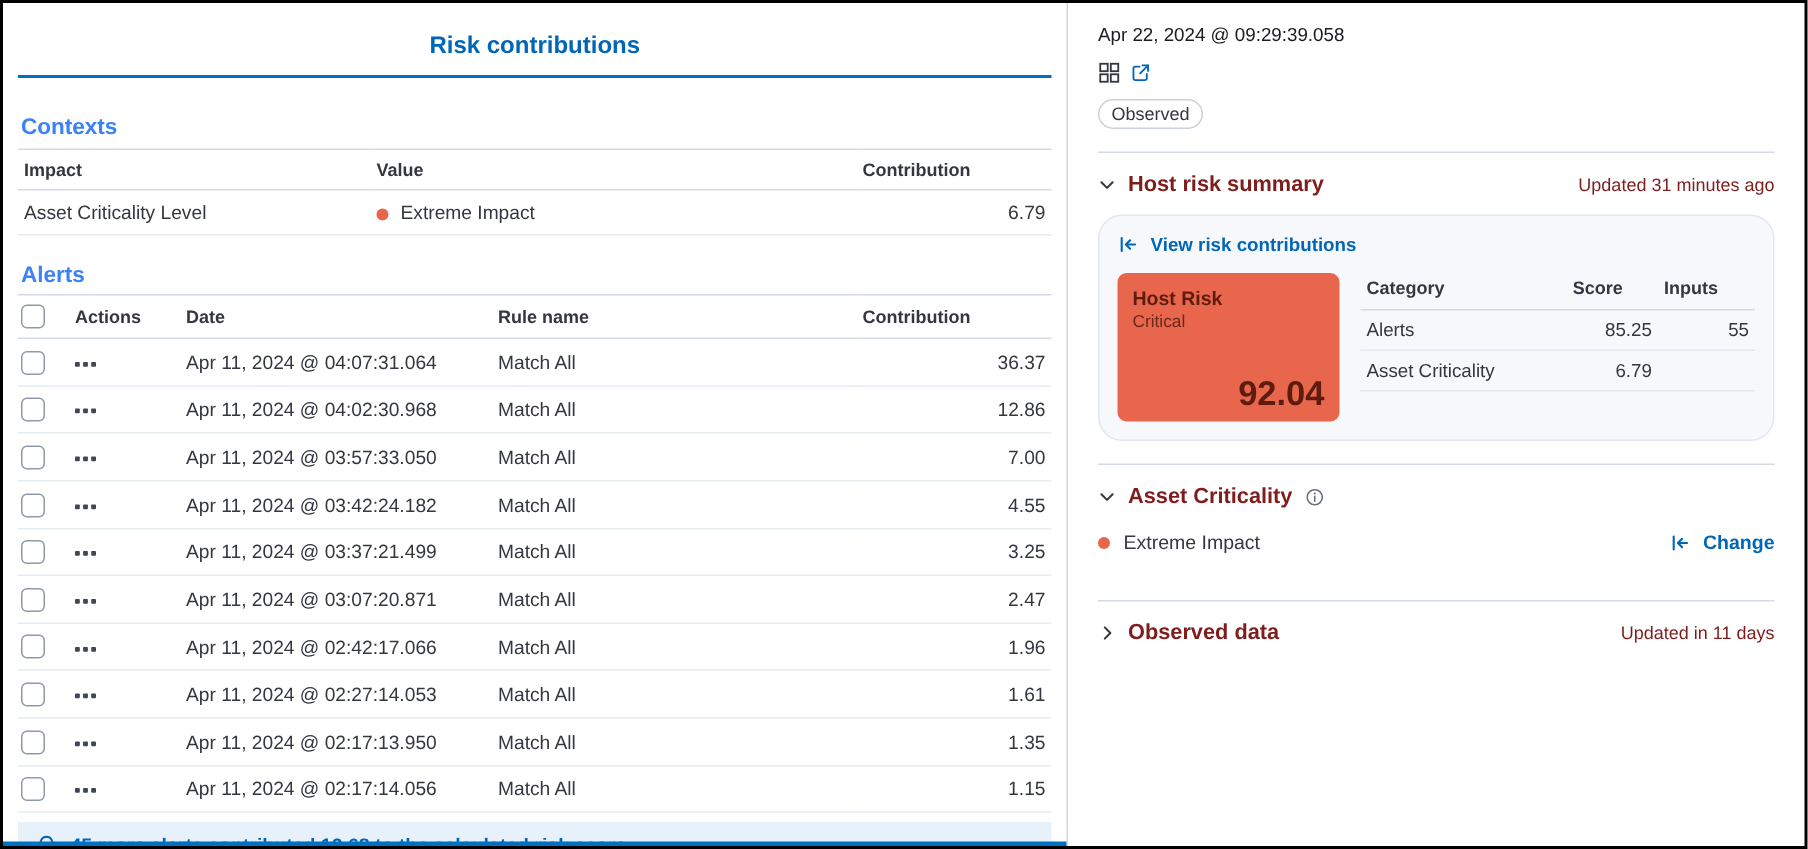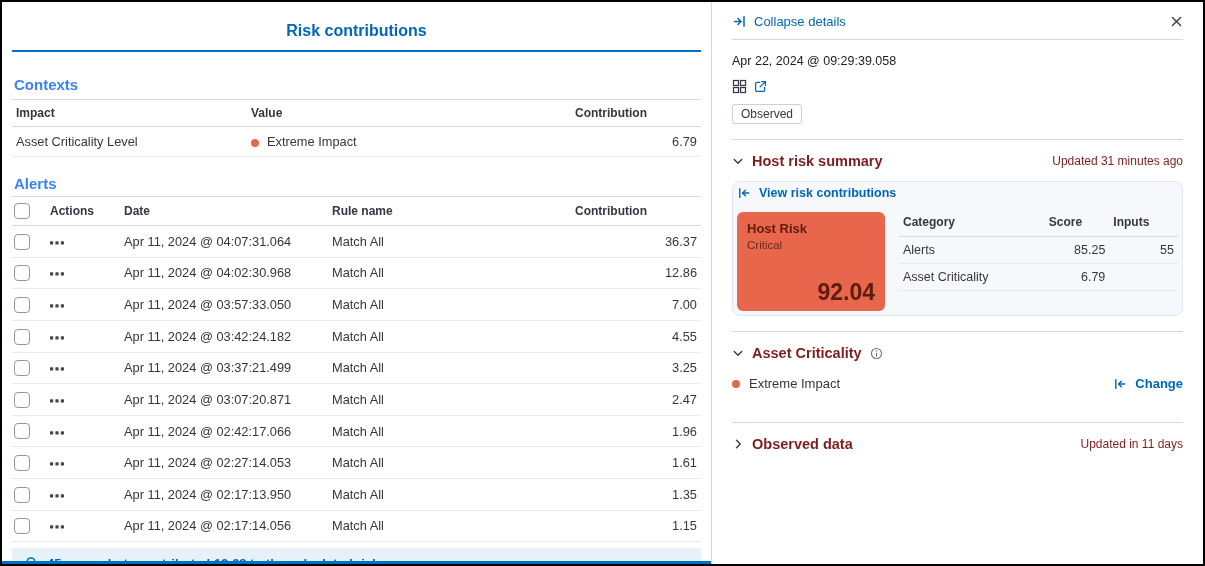--- a/index.html
+++ b/index.html
@@ -97,34 +97,34 @@
     display: inline-flex; align-items: center; gap: 7px;
     background: none; border: none; padding: 0;
     font-family: inherit; cursor: pointer;
   }
   .collapse-btn { color: var(--primary, #0066b8); font-size: 13px; }
   .timestamp { font-size: 12.5px; margin-top: 14px; color: #1a1c21; }
   .host-row { display: flex; align-items: center; gap: 7px; margin-top: 11px; }
   .host-name { font-size: 19px; font-weight: 700; color: var(--primary, #0066b8); text-decoration: none; cursor: pointer; }
   .badge {
     display: inline-block; margin-top: 10px;
-    border: 1px solid #c9d0dc; border-radius: 3px;
+    border: 1px solid #c9d0dc; border-radius: 10px;
     padding: 2px 8px; font-size: 12px; color: #343741; background: #fff;
   }
   .divider { border: none; border-top: 1px solid #d3dae6; margin: 15px 0 0; }
   .section-row { display: flex; align-items: center; justify-content: space-between; padding: 13px 0 12px; }
   .section-left { display: flex; align-items: center; gap: 8px; cursor: pointer; }
   .section-title { font-size: 14.5px; font-weight: 700; color: #7f1d1d; }
   .updated { font-size: 12px; color: #7f1d1d; }
 
   .summary-panel {
     background: #f6f8fc;
     border: 1px solid #e1e6f0;
-    border-radius: 8px;
-    padding: 4px;
+    border-radius: 16px;
+    padding: 12px;
     margin-bottom: 6px;
   }
   .view-link, .change-link {
     display: inline-flex; align-items: center; gap: 8px;
     color: var(--primary, #0066b8); font-weight: 700; cursor: pointer;
   }
   .view-link { font-size: 12.5px; margin-bottom: 12px; }
   .change-link { font-size: 13px; }
   .summary-content { display: flex; gap: 14px; align-items: flex-start; }
   .risk-card {
@@ -315,39 +315,20 @@
             <path d="M6.9 15h2.2"></path>
         </svg>
       </span>
       <span>45 more alerts contributed 12.68 to the calculated risk score</span>
     </div>
 
     <div class="left-bottom-bar"></div>
   </section>
 
   <aside class="flyout">
-    <div class="flyout-header">
-      <button class="collapse-btn">
-        <span class="icon">
-          <svg width="15" height="15" viewBox="0 0 16 16" fill="none" stroke="#0066b8" stroke-width="1.6" stroke-linecap="round" stroke-linejoin="round">
-            <path d="M12.8 3v10"></path>
-              <path d="M2.6 8h6.6"></path>
-              <path d="M6.4 4.8 9.6 8l-3.2 3.2"></path>
-          </svg>
-        </span>
-        <span>Collapse details</span>
-      </button>
-      <button class="close-btn">
-        <span class="icon">
-          <svg width="13" height="13" viewBox="0 0 16 16" fill="none" stroke="#343741" stroke-width="1.6" stroke-linecap="round">
-            <path d="M3 3l10 10M13 3 3 13"></path>
-          </svg>
-        </span>
-      </button>
-    </div>
 
     <div class="timestamp">Apr 22, 2024 @ 09:29:39.058</div>
 
     <div class="host-row">
       <span class="icon">
         <svg width="15" height="15" viewBox="0 0 16 16" fill="none" stroke="#343741" stroke-width="1.3">
           <rect x="1.6" y="1.6" width="5.3" height="5.3"></rect>
             <rect x="9.1" y="1.6" width="5.3" height="5.3"></rect>
           <rect x="1.6" y="9.1" width="5.3" height="5.3"></rect>
             <rect x="9.1" y="9.1" width="5.3" height="5.3"></rect>

